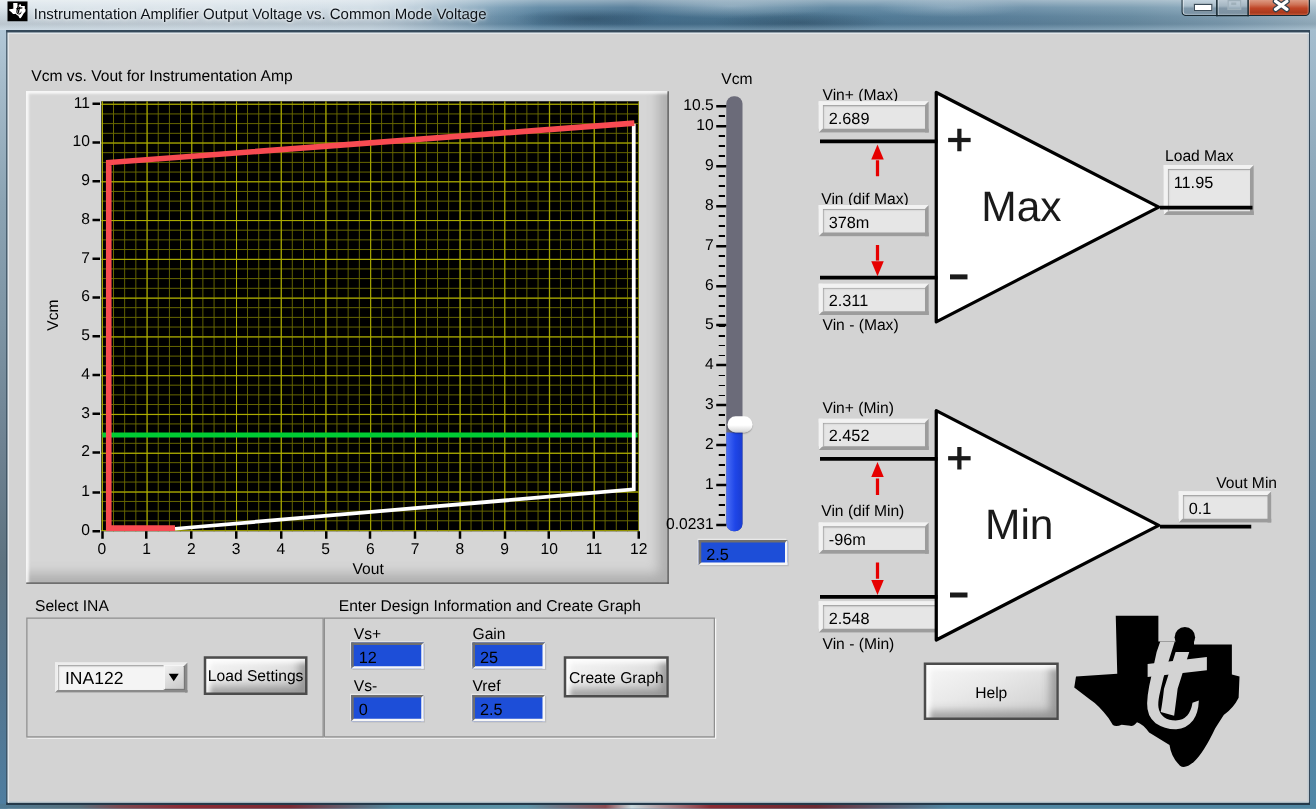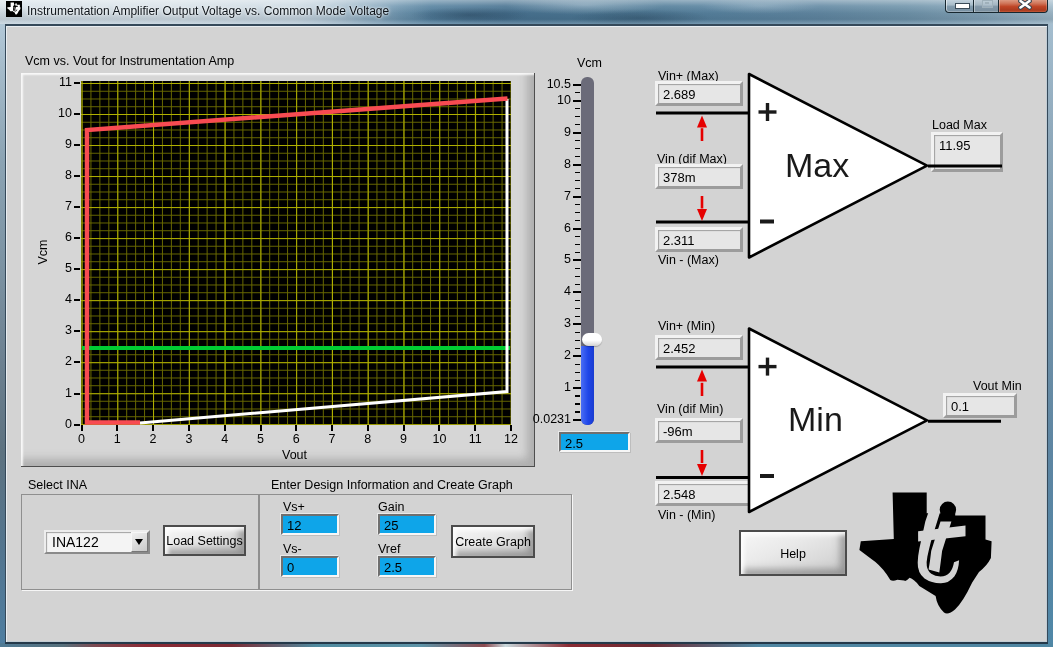--- a/index.html
+++ b/index.html
@@ -44,21 +44,21 @@
 .ylab{position:absolute;width:34px;text-align:right;font-size:12.5px;}
 
 #strack{left:581px;top:77px;width:13px;height:348px;background:#6b6b79;border-radius:6px;}
 #sblue{left:581px;top:346px;width:13px;height:79px;background:linear-gradient(to right,#4a6ef5,#1f46e8 55%,#1a3cd0);border-radius:0 0 6px 6px;}
 #sthumb{left:582px;top:333px;width:20px;height:13px;background:linear-gradient(to bottom,#ffffff 55%,#e2e2e2 85%,#cfcfcf);border-radius:7px;box-shadow:0 1px 1px rgba(0,0,0,.25);}
 .smaj{position:absolute;left:573px;width:8px;height:2px;background:#000;}
 .smin{left:575px;top:84px;width:5px;height:336px;background:repeating-linear-gradient(to bottom,#000 0,#000 1.5px,transparent 1.5px,transparent 7.987px);}
 .slab{position:absolute;width:40px;text-align:right;font-size:12.5px;}
 
 .ind{position:absolute;box-sizing:border-box;background:#e6e6e6;border:3px solid;border-color:#f2f2f2 #9c9c9c #9c9c9c #f2f2f2;box-shadow:inset 1px 1px 1px rgba(90,90,90,.5);font-size:13px;padding:3px 0 0 5px;}
-.ctl{position:absolute;box-sizing:border-box;background:#0ea5e9;border:2px solid;border-color:#6f6f6f #f6f6f6 #f6f6f6 #6f6f6f;box-shadow:-1px -1px 0 #e9e9e9,1px 1px 0 #bdbdbd;font-size:13px;padding:2px 0 0 4px;}
+.ctl{position:absolute;box-sizing:border-box;background:#1d4ed8;border:2px solid;border-color:#6f6f6f #f6f6f6 #f6f6f6 #6f6f6f;box-shadow:-1px -1px 0 #e9e9e9,1px 1px 0 #bdbdbd;font-size:13px;padding:2px 0 0 4px;}
 .btn{position:absolute;box-sizing:border-box;border:2px solid #4c4c4c;background:linear-gradient(155deg,#f7f7f7 0%,#e9e9e9 40%,#dadada 70%,#c8c8c8 100%);box-shadow:inset 3px 3px 4px rgba(255,255,255,.95),inset -5px -5px 7px rgba(95,95,95,.5);font-size:12.5px;text-align:center;white-space:nowrap;}
 .grp{position:absolute;border:1px solid #8f8f8f;box-shadow:1px 1px 0 rgba(255,255,255,.8);}
 #dd{left:44px;top:530px;width:106px;height:24px;box-sizing:border-box;border:2px solid;border-color:#ededed #8a8a8a #8a8a8a #ededed;background:#f4f4f4;box-shadow:inset 1px 1px 1px rgba(80,80,80,.5);}
 #ddbtn{position:absolute;right:0px;top:0px;width:17px;height:20px;background:linear-gradient(150deg,#efefef,#c9c9c9);border:1px solid;border-color:#f6f6f6 #777 #777 #f6f6f6;box-sizing:border-box;}
 #ddbtn:after{content:"";position:absolute;left:3px;top:6px;border:4.5px solid transparent;border-top:6px solid #000;}
 svg{position:absolute;left:0;top:0;}
 </style></head><body>
 <div class="abs" id="deskL"></div>
 <div class="abs" id="deskR"></div>
 <div class="abs" id="deskB"></div>

